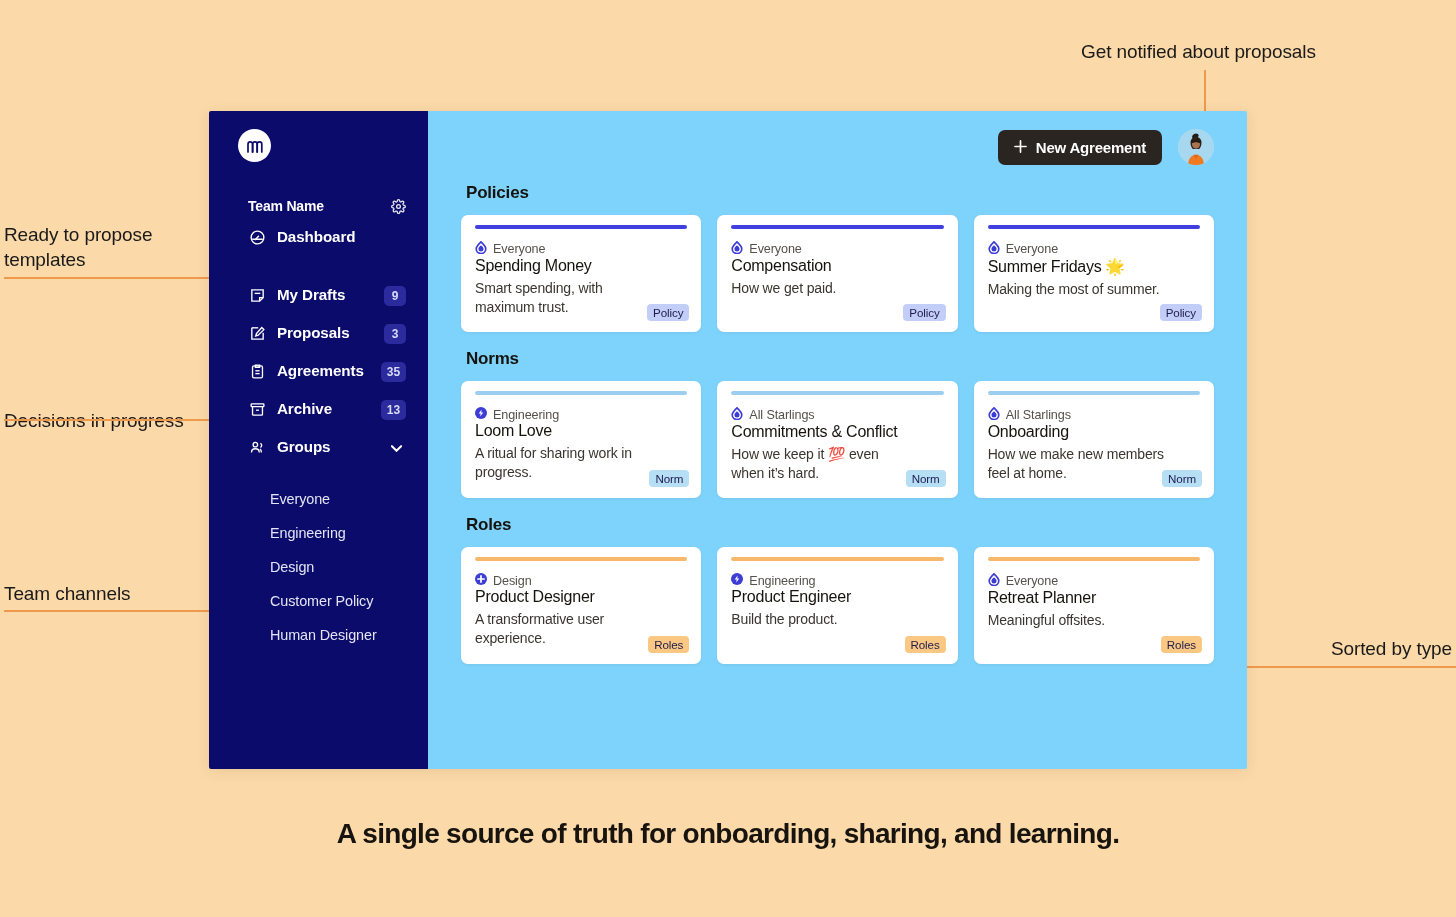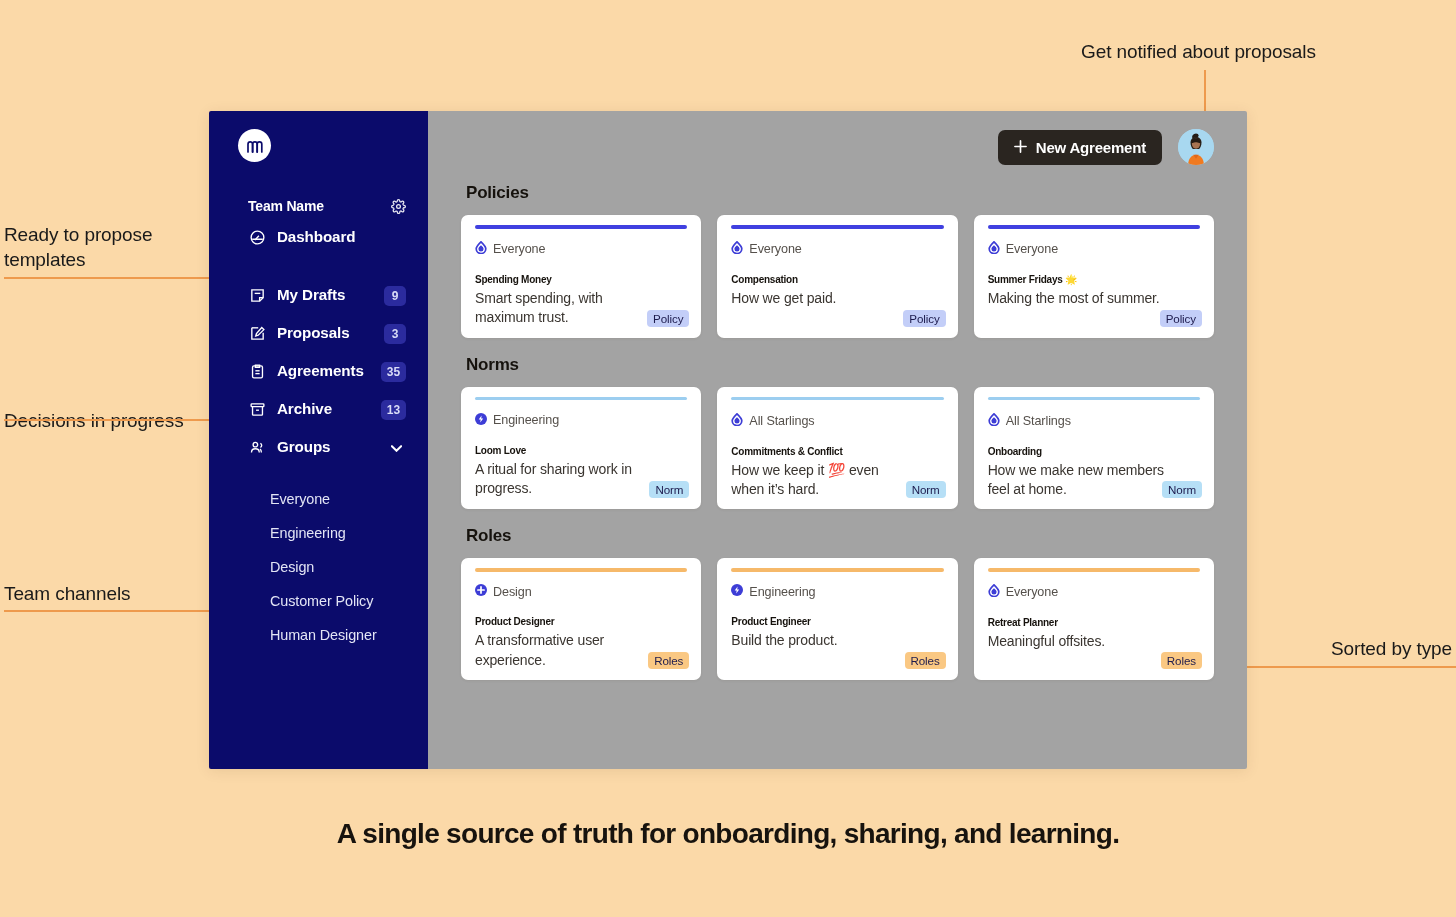--- a/index.html
+++ b/index.html
@@ -113,21 +113,21 @@
     font-size: 14.4px;
     height: 34px;
     display: flex; align-items: center;
     padding-left: 61px;
     letter-spacing: -0.1px;
   }
 
   
   .main {
     flex: 1;
-    background: #a3a3a3;
+    background: #7dd3fc;
     position: relative;
     padding: 0 33px;
   }
   .topbar {
     height: 72px;
     display: flex; align-items: center; justify-content: flex-end;
     gap: 16px;
   }
   .btn-new {
     background: #2A2520;
@@ -182,23 +182,22 @@
     border-radius: 2px;
   }
   .card-group {
     display: flex; align-items: center; gap: 6px;
     margin-top: 14px;
     font-size: 12.6px;
     color: #55504B;
     letter-spacing: -0.1px;
   }
   .card-title {
-    margin-top: 17px;
-    font-size: 10px;
-    font-weight: bold;
+    font-size: 16px;
+    font-weight: normal;
     color: #16120D;
     letter-spacing: -0.25px;
   }
   .card-desc {
     margin-top: 4px;
     font-size: 14px;
     color: #3A3530;
     line-height: 1.38;
     letter-spacing: -0.15px;
     padding-right: 34px;

